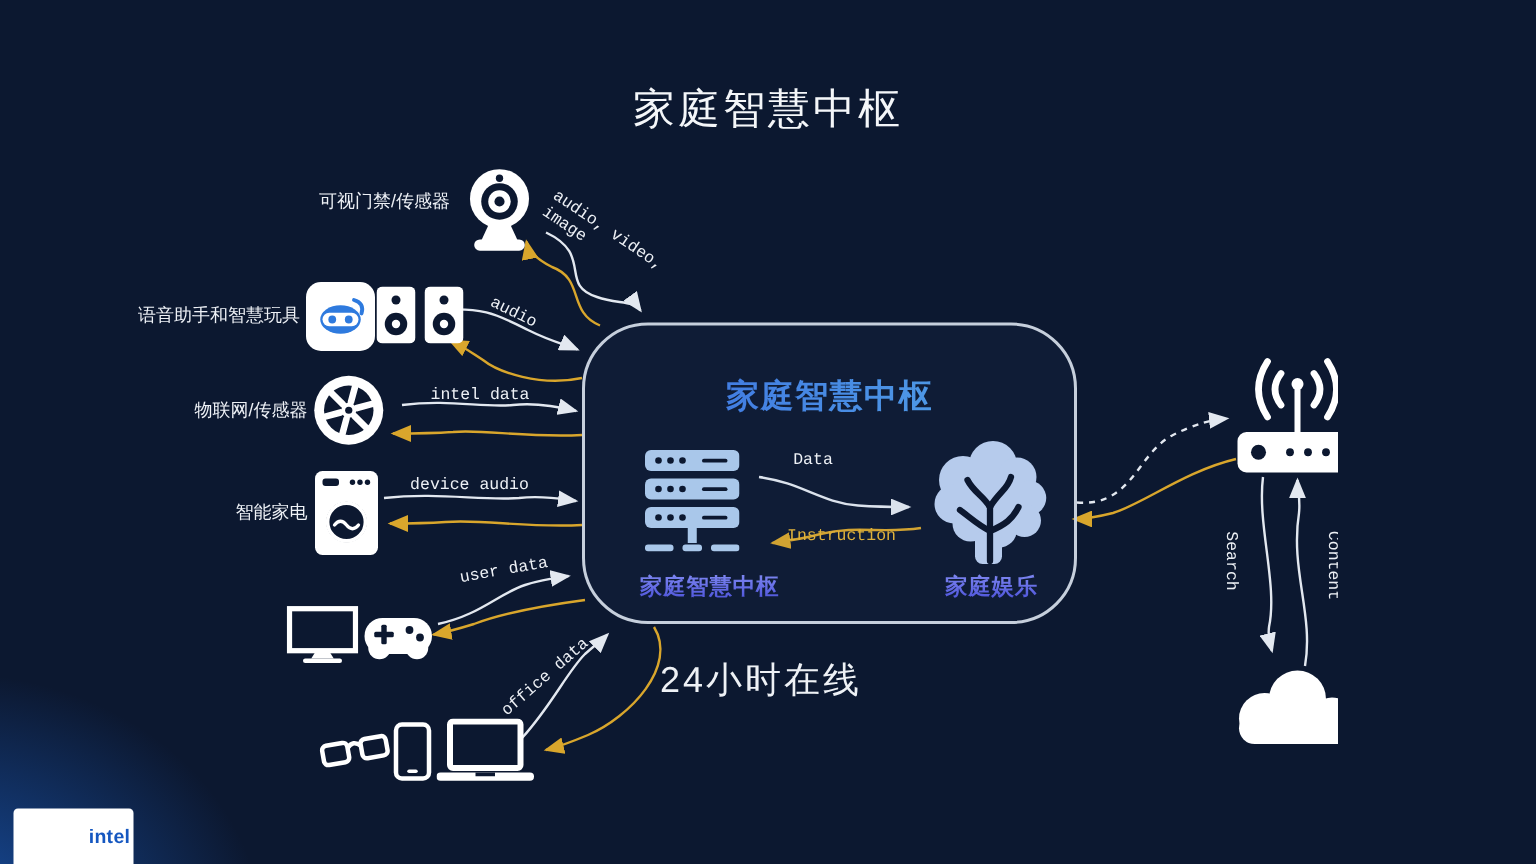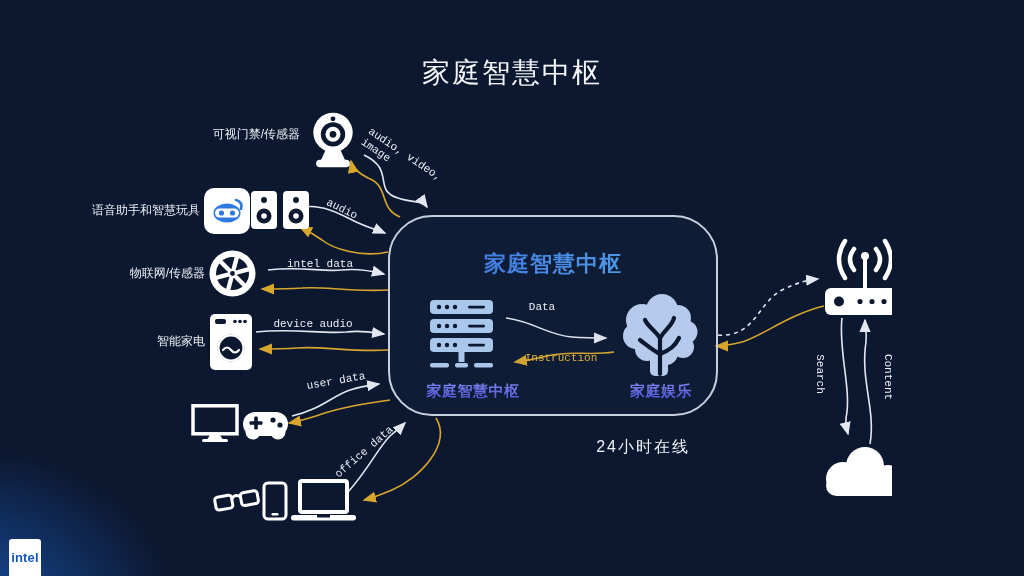--- a/index.html
+++ b/index.html
@@ -29,24 +29,24 @@
   .hub-box{left:388px;top:215px;width:330px;height:201px;border:2px solid #c6cfdc;border-radius:44px;
            background:rgba(70,110,180,.05);box-sizing:border-box;}
   .hub-title{left:388px;top:249px;width:330px;text-align:center;font-size:22px;font-weight:bold;letter-spacing:1px;
              background:linear-gradient(90deg,#3a6ce0,#55a9e8);
              -webkit-background-clip:text;background-clip:text;color:transparent;}
   .hub-sub{font-size:15px;font-weight:bold;text-align:center;letter-spacing:.5px;
            background:linear-gradient(180deg,#8089f2,#4a50d8);
            -webkit-background-clip:text;background-clip:text;color:transparent;}
   .storage-label{left:400px;top:382px;width:146px;}
   .brain-label{left:600px;top:382px;width:122px;}
-  .hub-status{left:440px;top:437px;width:250px;text-align:right;color:#eef1f5;font-size:16px;letter-spacing:2px;}
+  .hub-status{left:440px;top:437px;width:250px;text-align:left;color:#eef1f5;font-size:24px;letter-spacing:2px;}
   
   .intel-badge{left:9px;top:539px;width:32px;height:37px;background:#fff;border-radius:3px 3px 0 0;
-               display:flex;align-items:center;justify-content:center;}
+               display:flex;align-items:center;justify-content:center;padding-left:48px;}
   .intel-badge span{color:#1557c0;font-size:13px;font-weight:600;letter-spacing:.2px;}
   svg{display:block;}
 </style>
 </head>
 <body>
 
 <div class="stage">
 
   <svg class="abs" width="1024" height="576" viewBox="0 0 1024 576" style="left:0;top:0;">
     <defs>

